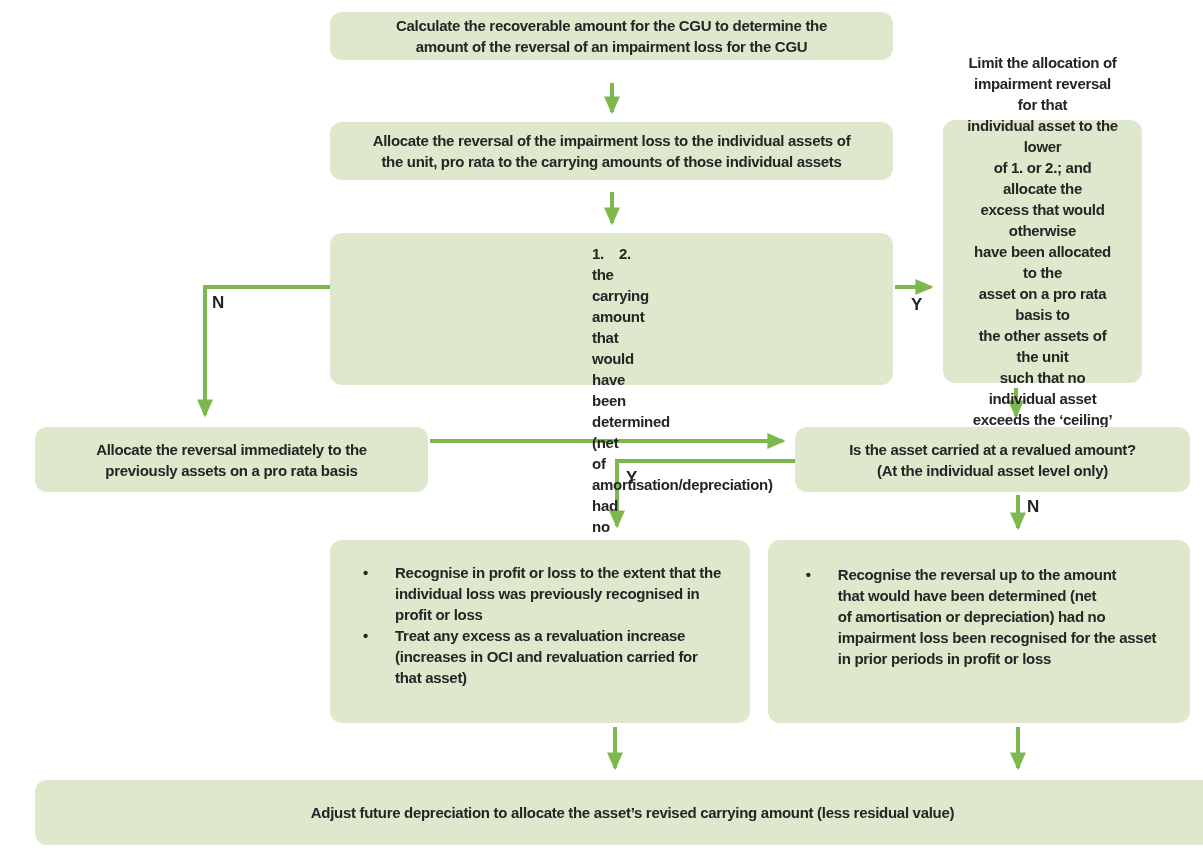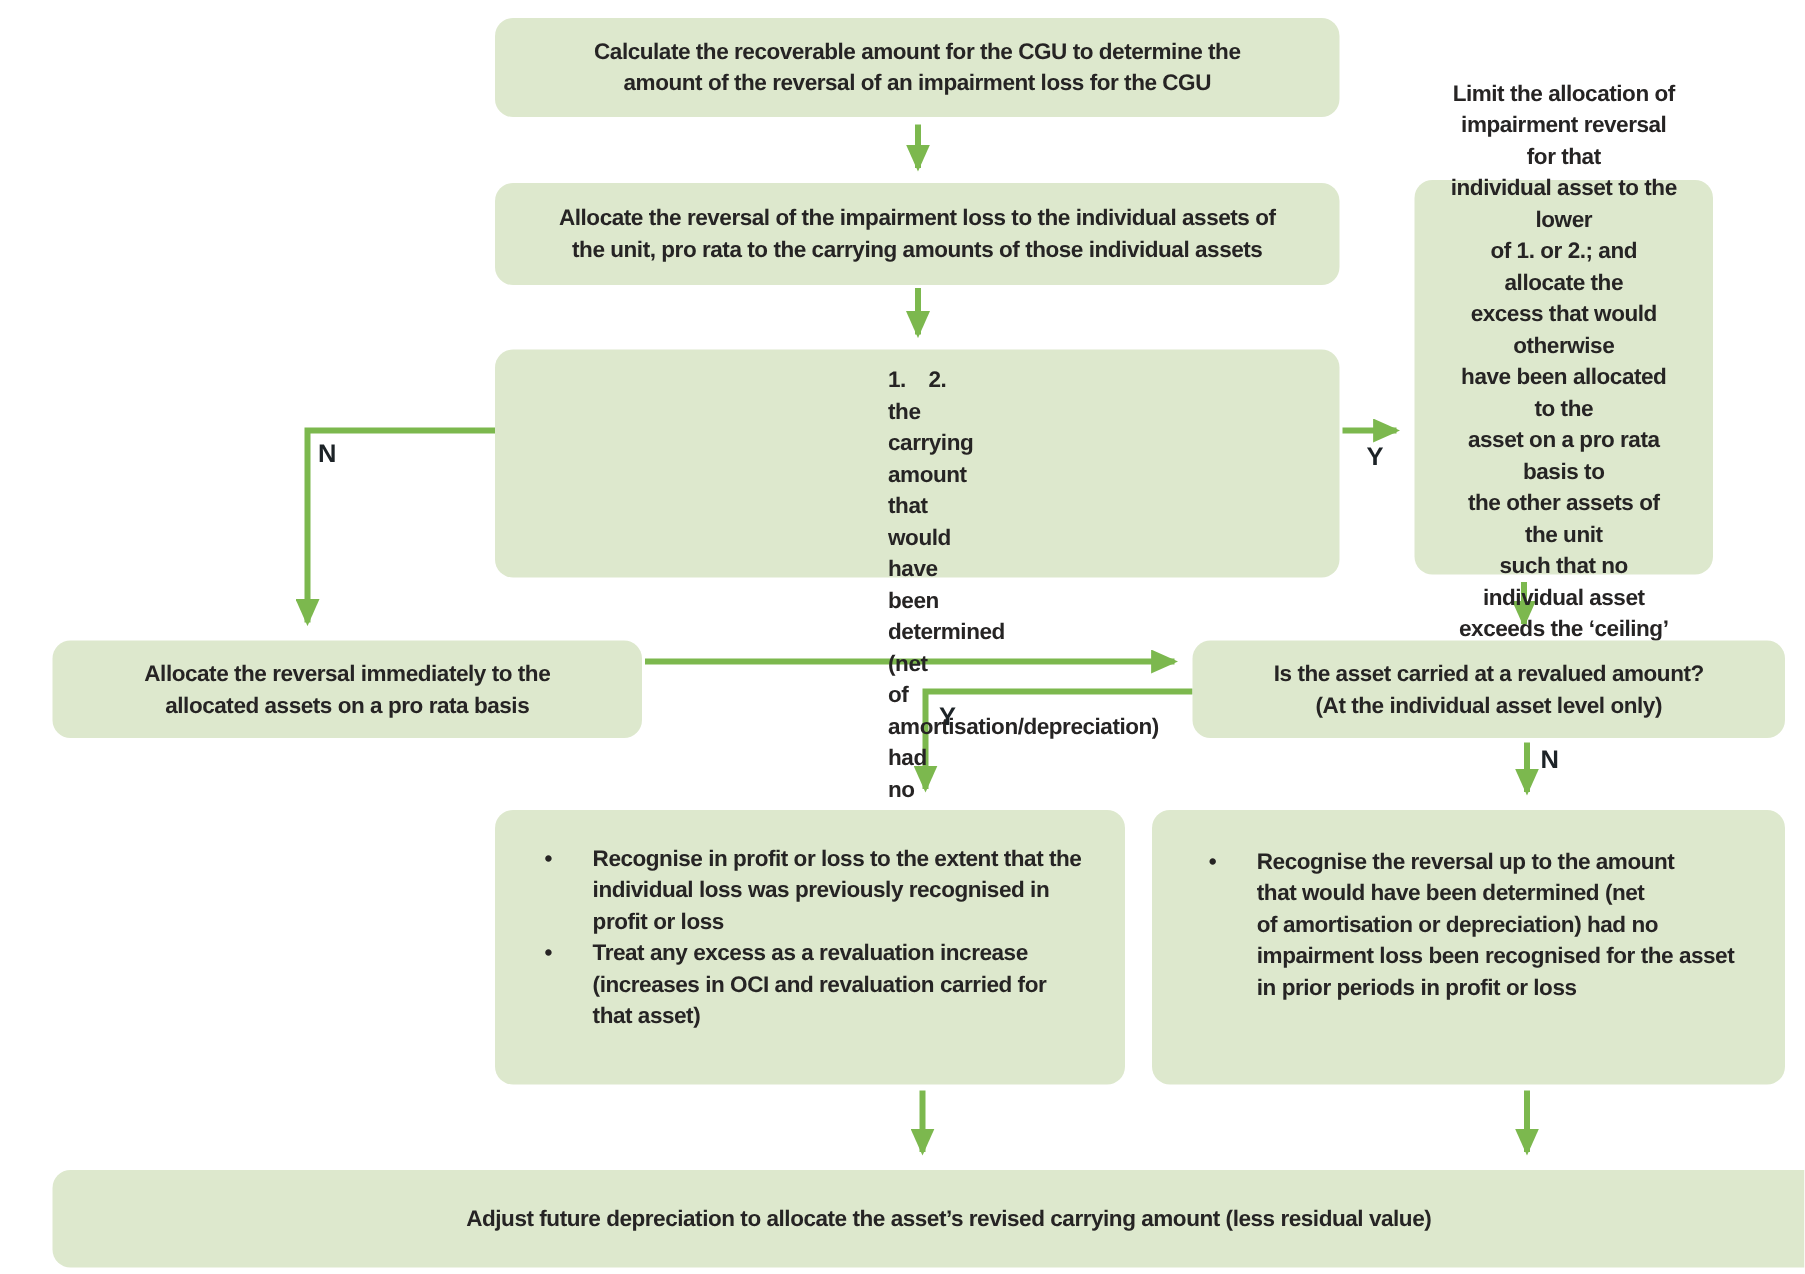--- a/index.html
+++ b/index.html
@@ -44,26 +44,26 @@
     <path class="wire" d="M331,287 H205 V415" marker-end="url(#ah)"></path>
     <path class="wire" d="M895,287 H931" marker-end="url(#ah)"></path>
     <path class="wire" d="M1016,388 V416" marker-end="url(#ah)"></path>
     <path class="wire" d="M430,441 H783" marker-end="url(#ah)"></path>
     <path class="wire" d="M795,461 H617 V526" marker-end="url(#ah)"></path>
     <path class="wire" d="M1018,495 V528" marker-end="url(#ah)"></path>
     <path class="wire" d="M615,727 V768" marker-end="url(#ah)"></path>
     <path class="wire" d="M1018,727 V768" marker-end="url(#ah)"></path>
   </svg>
 
-  <div class="node center-text" style="left:330px; top:12px; width:563px; height:66px; padding:0 30px;">
+  <div class="node center-text" style="left:330px; top:12px; width:563px; height:48px; padding:0 30px;">
     <div class="box-text">Calculate the recoverable amount for the CGU to determine the
 amount of the reversal of an impairment loss for the CGU</div>
   </div>
 
-  <div class="node center-text" style="left:330px; top:122px; width:563px; height:68px; padding:0 10px;">
+  <div class="node center-text" style="left:330px; top:122px; width:563px; height:58px; padding:0 10px;">
     <div class="box-text">Allocate the reversal of the impairment loss to the individual assets of
 the unit, pro rata to the carrying amounts of those individual assets</div>
   </div>
 
   <div class="node left-text top-align" style="left:330px; top:233px; width:563px; height:152px; padding:10px 12px;">
     <div>
       <div class="numlist">
         <span class="num">1.</span>
         <span class="num">2.</span>
         <span class="box-text">the carrying amount that would have been determined (net of
@@ -82,21 +82,21 @@
 have been allocated to the
 asset on a pro rata basis to
 the other assets of the unit
 such that no individual asset
 exceeds the ‘ceiling’
 as described</div>
   </div>
 
   <div class="node center-text" style="left:35px; top:427px; width:393px; height:65px; padding:0 20px;">
     <div class="box-text">Allocate the reversal immediately to the
-allocated assets on a pro rata basis</div>
+previously assets on a pro rata basis</div>
   </div>
 
   <div class="node center-text" style="left:795px; top:427px; width:395px; height:65px; padding:0 10px;">
     <div>
       <div>Is the asset carried at a revalued amount?</div>
       <div>(At the individual asset level only)</div>
     </div>
   </div>
 
   <div class="node left-text top-align" style="left:330px; top:540px; width:420px; height:183px; padding:22px 14px 0 18px;">

